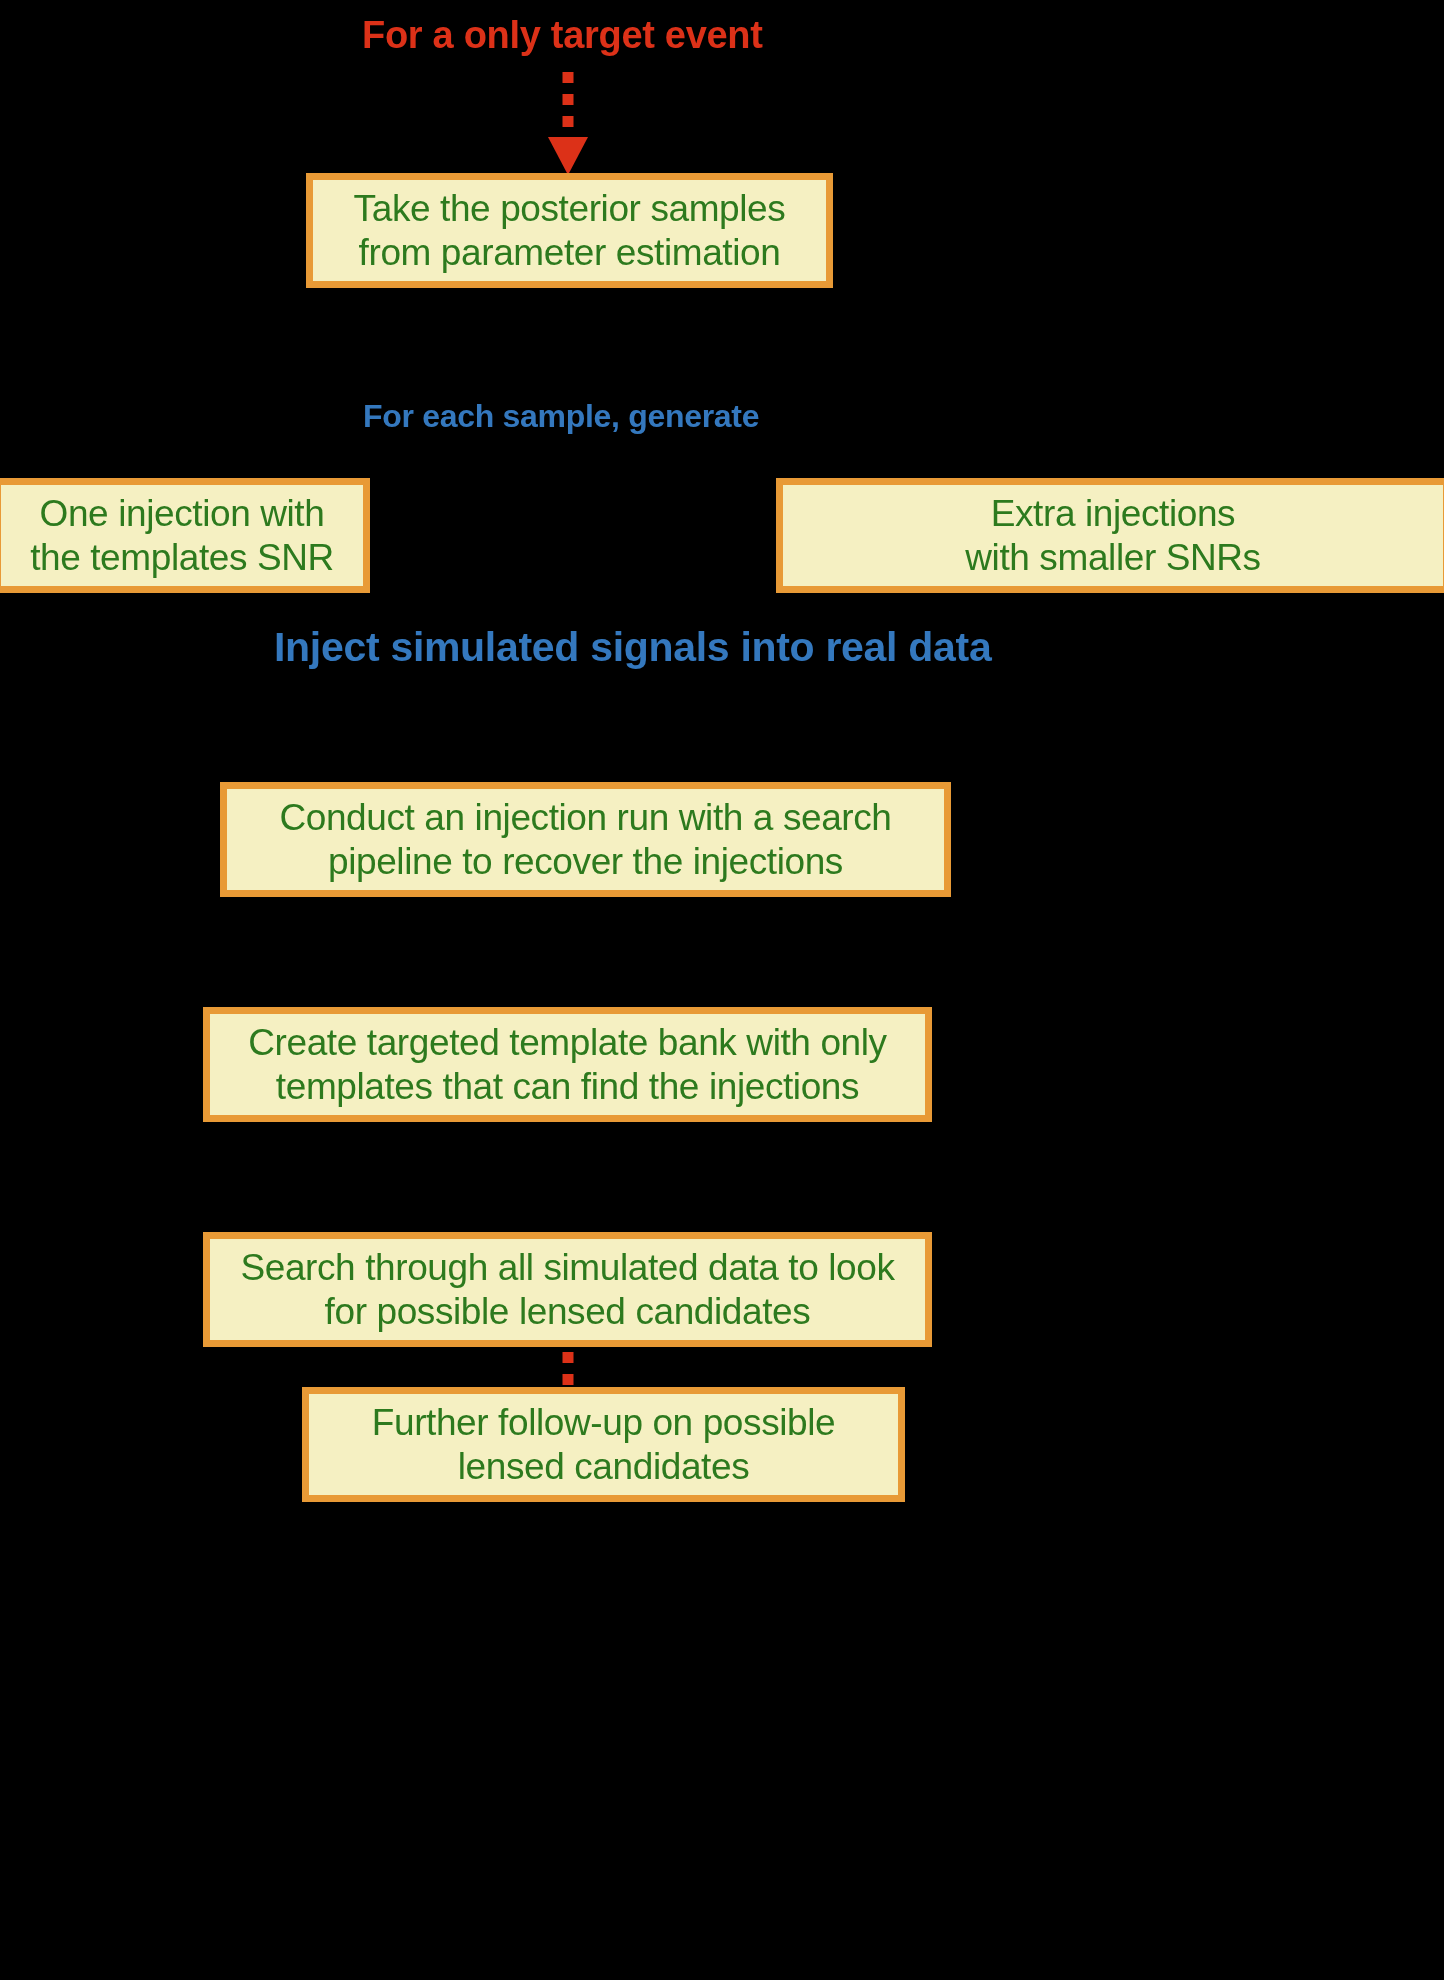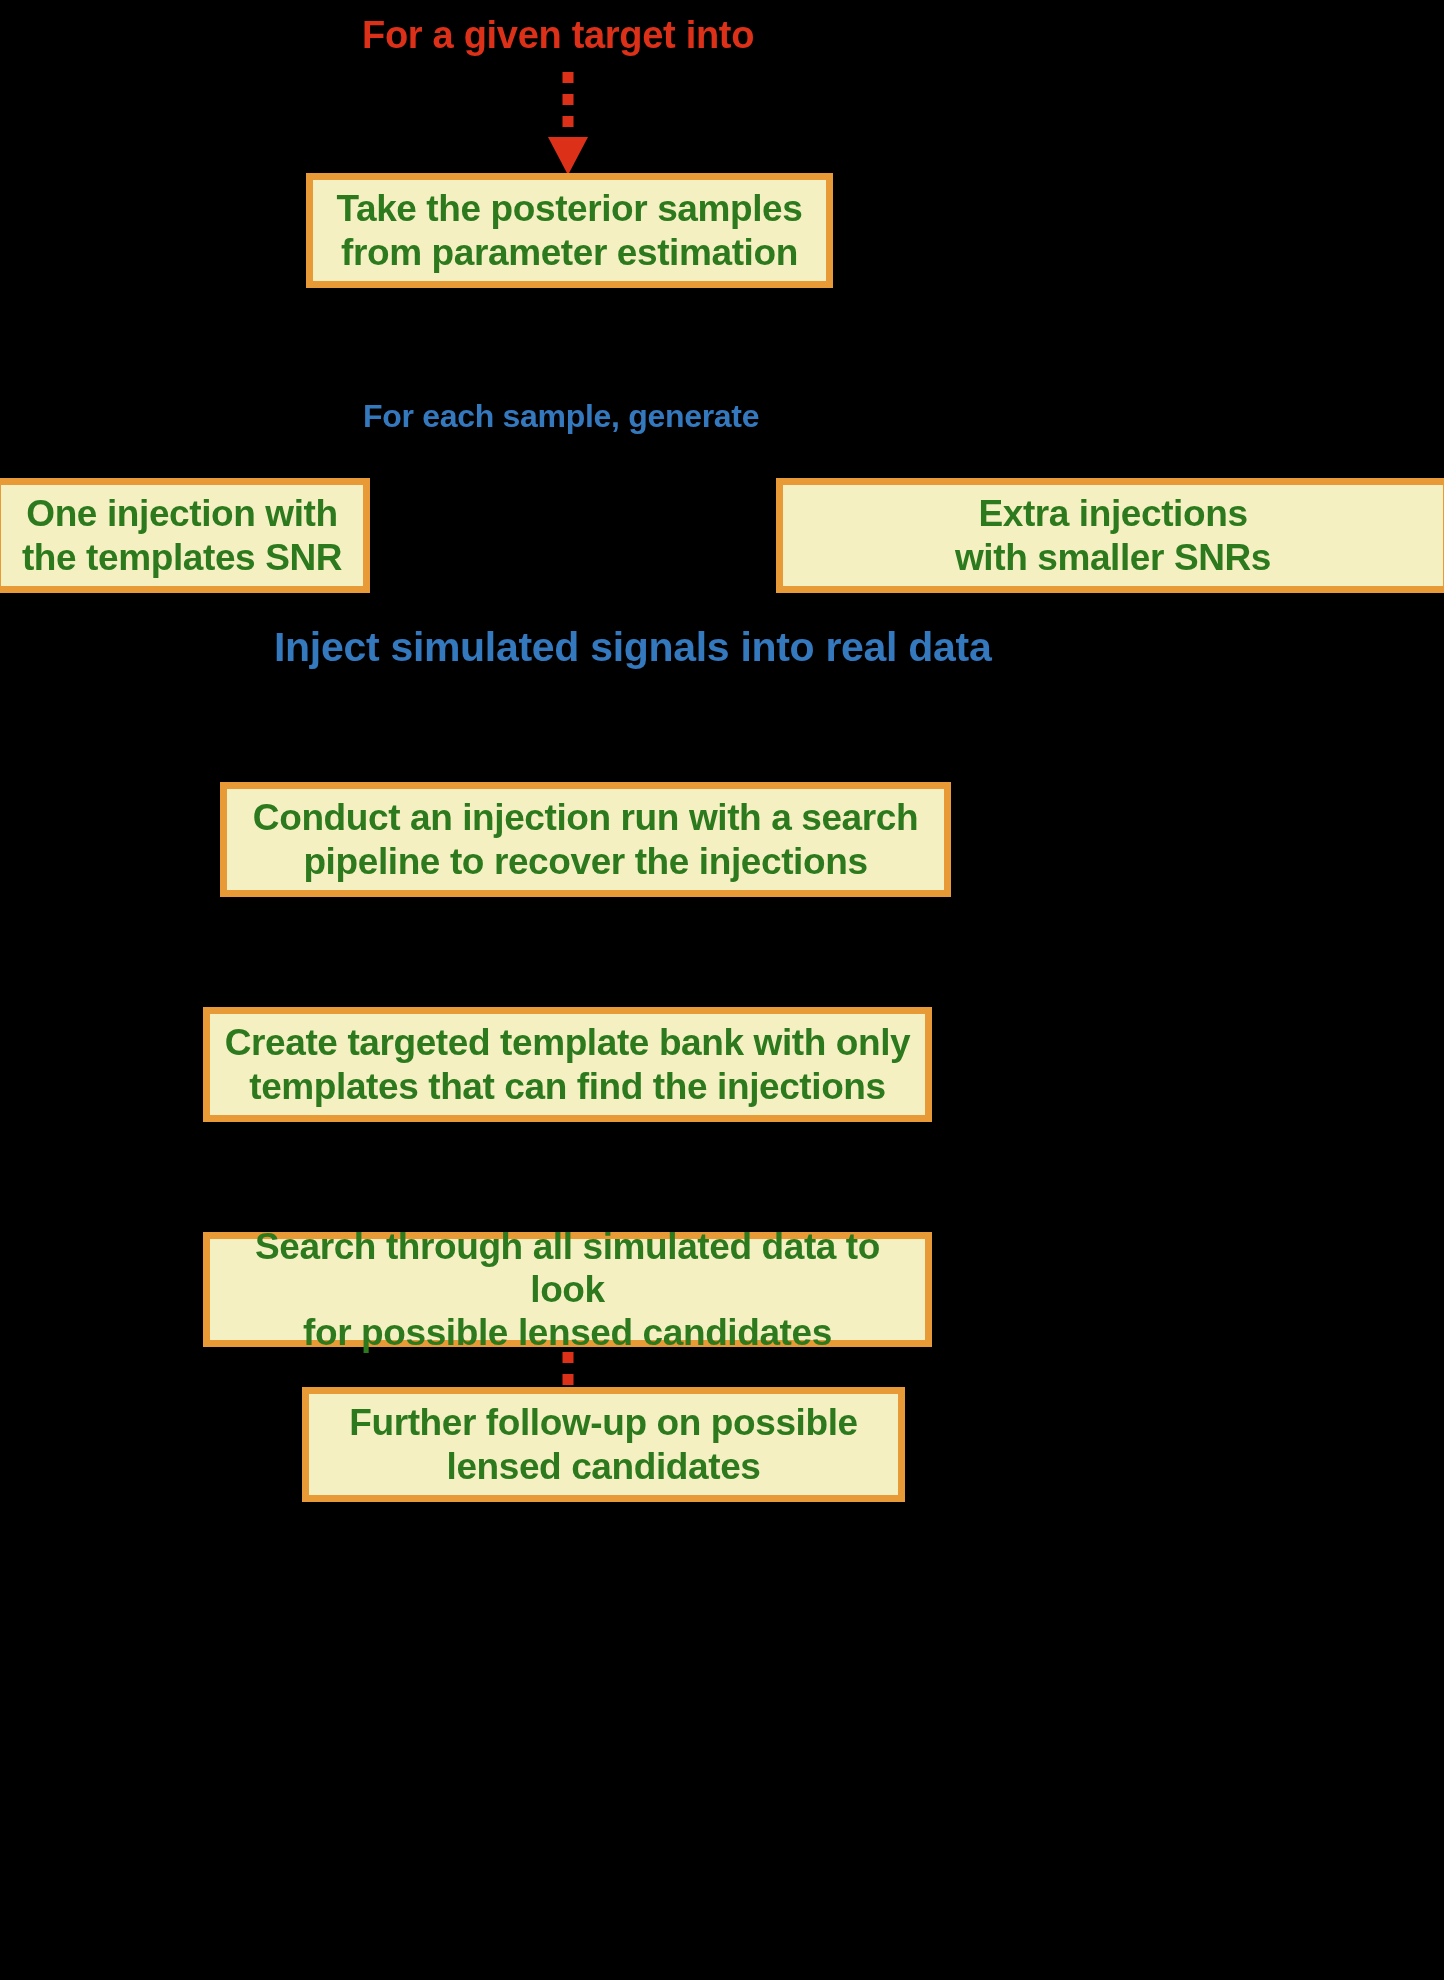--- a/index.html
+++ b/index.html
@@ -46,21 +46,21 @@
     box-sizing: border-box;
     background: #F5F0C2;
     border: 7px solid #E89A36;
     display: flex;
     align-items: center;
     justify-content: center;
     text-align: center;
   }
   .node .node-text {
     color: #2D7A1E;
-    font-weight: bold;
+    font-weight: normal;
     font-size: 37px;
     line-height: 1.17;
     letter-spacing: -0.4px;
     padding: 0 10px;
     white-space: pre-line;
   }
 
   
   .arrow {
     position: absolute;
@@ -89,21 +89,21 @@
     border-left: 20px solid transparent;
     border-right: 20px solid transparent;
     border-top: 38px solid #DC3118;
   }
 </style>
 </head>
 <body>
 
 <div class="stage">
 
-  <div class="caption red" style="left:362px; top:16px; font-size:38px;">For a given target into</div>
+  <div class="caption red" style="left:362px; top:16px; font-size:38px;">For a only target event</div>
 
   <div class="arrow" style="left:548px; top:72px; width:40px; height:103px;">
     <div class="shaft" style="height:66px;"></div>
     <div class="head" style="top:65px;"></div>
   </div>
 
   <div class="node" style="left:306px; top:173px; width:527px; height:115px;">
     <span class="node-text">Take the posterior samples
 from parameter estimation</span>
   </div>

